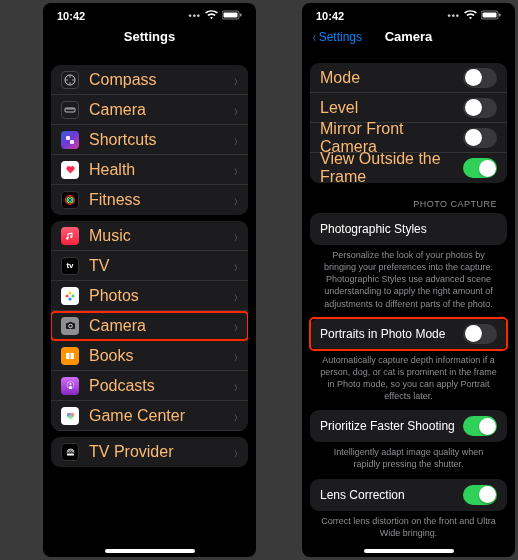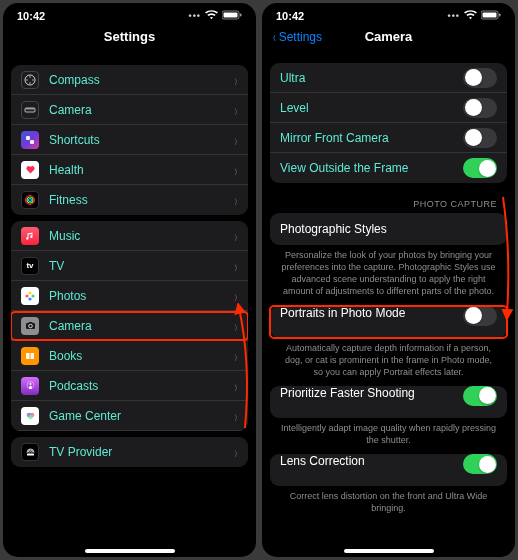--- a/index.html
+++ b/index.html
@@ -6,25 +6,26 @@
   body {
     background: #3a3a3a;
     font-family: -apple-system, BlinkMacSystemFont, "Helvetica Neue", Arial, sans-serif;
     width: 518px; height: 560px; overflow: hidden;
     display: flex; gap: 6px; padding: 3px;
     position: relative;
   }
   .phone {
     width: 276px; height: 554px;
     background: #000;
-    border-radius: 15px;
+    border-radius: 8px;
     overflow: hidden;
     position: relative;
     color: #fff;
     font-size: 12px;
+    margin-left: 40px;
   }
   .status {
     height: 26px; display:flex; align-items:center; justify-content:space-between;
     padding: 0 14px; font-size: 11px; font-weight: 600;
   }
   .status .r { display:flex; gap:4px; align-items:center; letter-spacing:1px; }
   .dots { font-size:9px; opacity:.8; }
   .nav {
     height: 30px; display:flex; align-items:flex-start; justify-content:center; position:relative;
     font-size: 13px; font-weight:600;
@@ -42,21 +43,21 @@
     display:flex; align-items:center; height:30px; padding:0 10px;
     border-bottom: .5px solid #333;
     position:relative;
   }
   .row:last-child { border-bottom:none; }
   .row .ico {
     width:18px; height:18px; border-radius:4px; margin-right:10px;
     display:flex; align-items:center; justify-content:center;
     font-size:10px; flex-shrink:0;
   }
-  .row .lbl { flex:1; font-size:12px; color:#5eead4; }
+  .row .lbl { flex:1; font-size:16px; color:#fdba74; }
   .row .chev { color:#5a5a5f; font-size:12px; transform:scaleY(1.4) scaleX(.7); }
   .hl {
     position:absolute; border:2px solid #ff2a00; border-radius:5px; pointer-events:none;
     z-index:5;
   }
   .toggle {
     width:34px; height:20px; border-radius:10px; position:relative; flex-shrink:0;
   }
   .toggle::after {
     content:""; position:absolute; width:17px; height:17px; border-radius:50%;
@@ -73,21 +74,21 @@
   }
   .link-row {
     background:#1c1c1e; border-radius:9px; margin:0 8px; padding:9px 10px;
     color:#ffffff; font-size:12px;
   }
   .desc {
     font-size:9px; color:#8e8e93; padding:4px 18px 8px 18px; line-height:1.35;text-align:center;
   }
   .srow {
     background:#1c1c1e; border-radius:9px; margin:0 8px;
-    display:flex; height:32px; padding:0 10px;
+    display:flex; align-items:center; height:32px; padding:0 10px;
     font-size:12px; position:relative;
   }
   .srow .lbl { flex:1; }
   .homebar {
     position:absolute; bottom:4px; left:50%; transform:translateX(-50%);
     width:90px; height:4px; background:#fff; border-radius:3px;
   }
   .arrow-svg { position:absolute; pointer-events:none; z-index:6; }
 </style>
 </head>
@@ -293,21 +294,21 @@
     <span class="back">
       <span class="chev-l">‹</span>
       <span>Settings</span>
     </span>
     <span>Camera</span>
   </div>
 
   <div class="content">
     <div class="group" style="margin-top:4px">
       <div class="row">
-        <span class="lbl">Ultra</span>
+        <span class="lbl">Mode</span>
         <span class="toggle off"></span>
       </div>
       <div class="row">
         <span class="lbl">Level</span>
         <span class="toggle off"></span>
       </div>
       <div class="row">
         <span class="lbl">Mirror Front Camera</span>
         <span class="toggle off"></span>
       </div>

